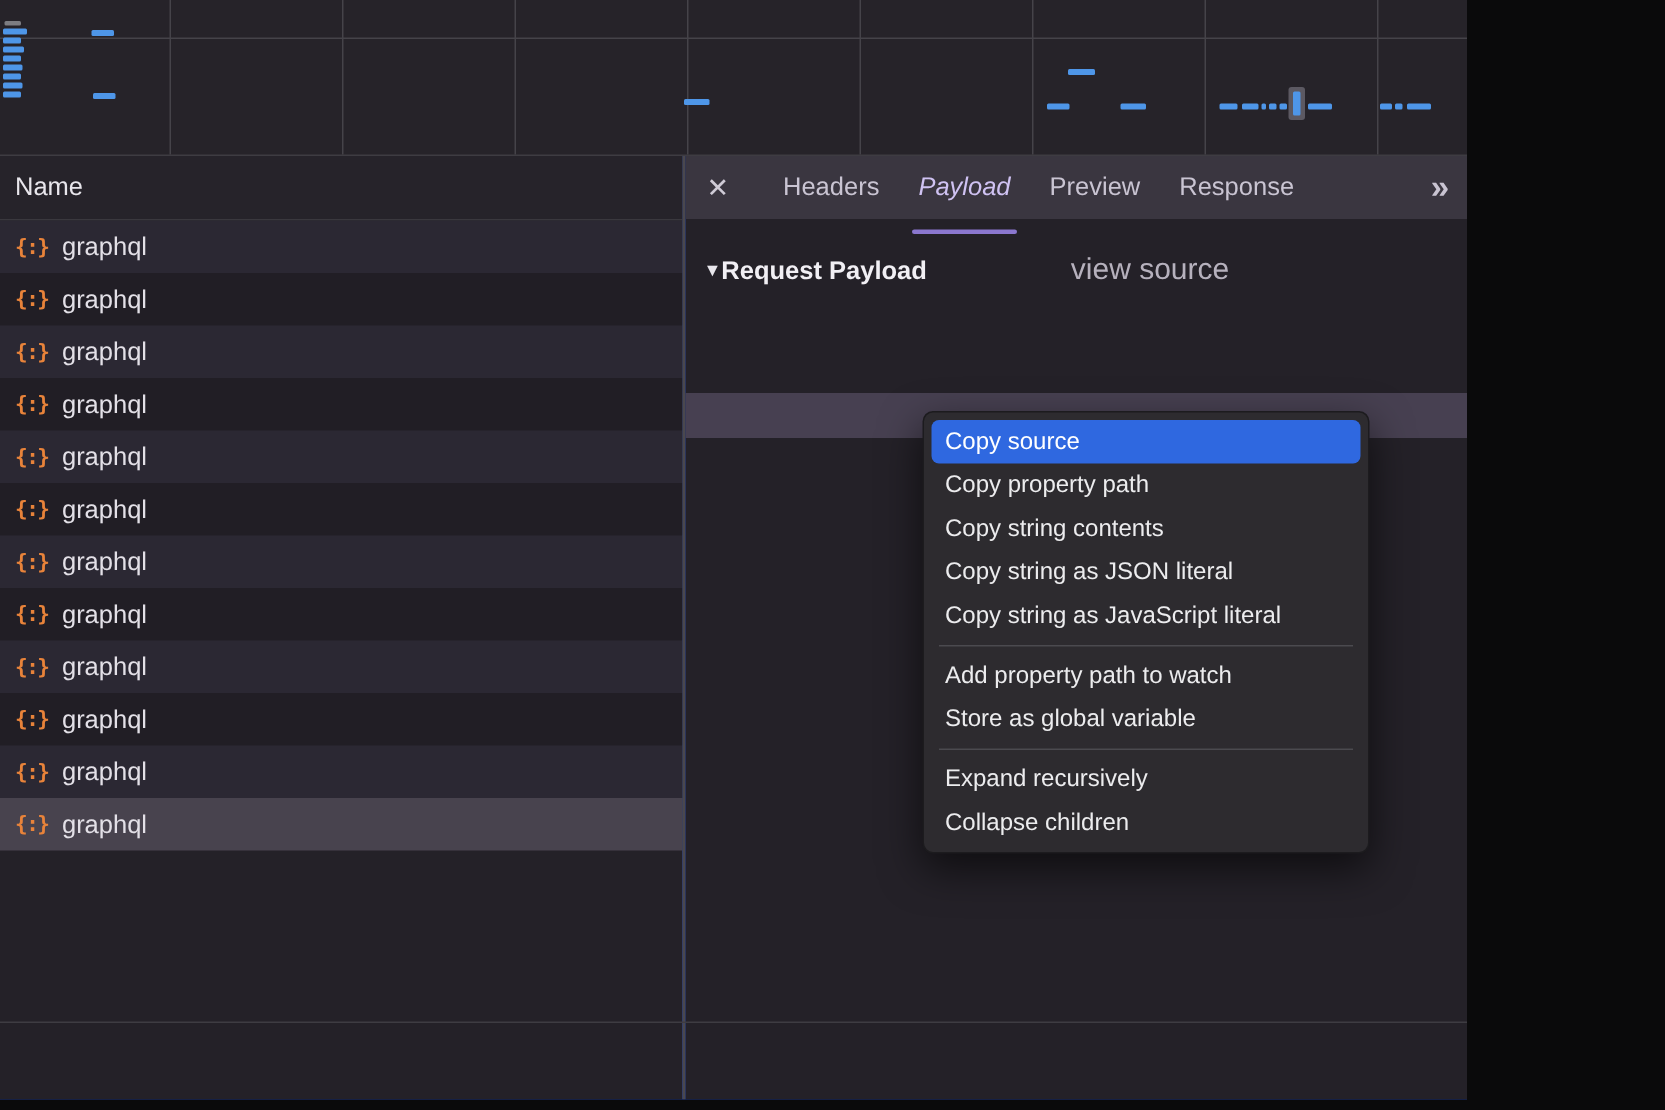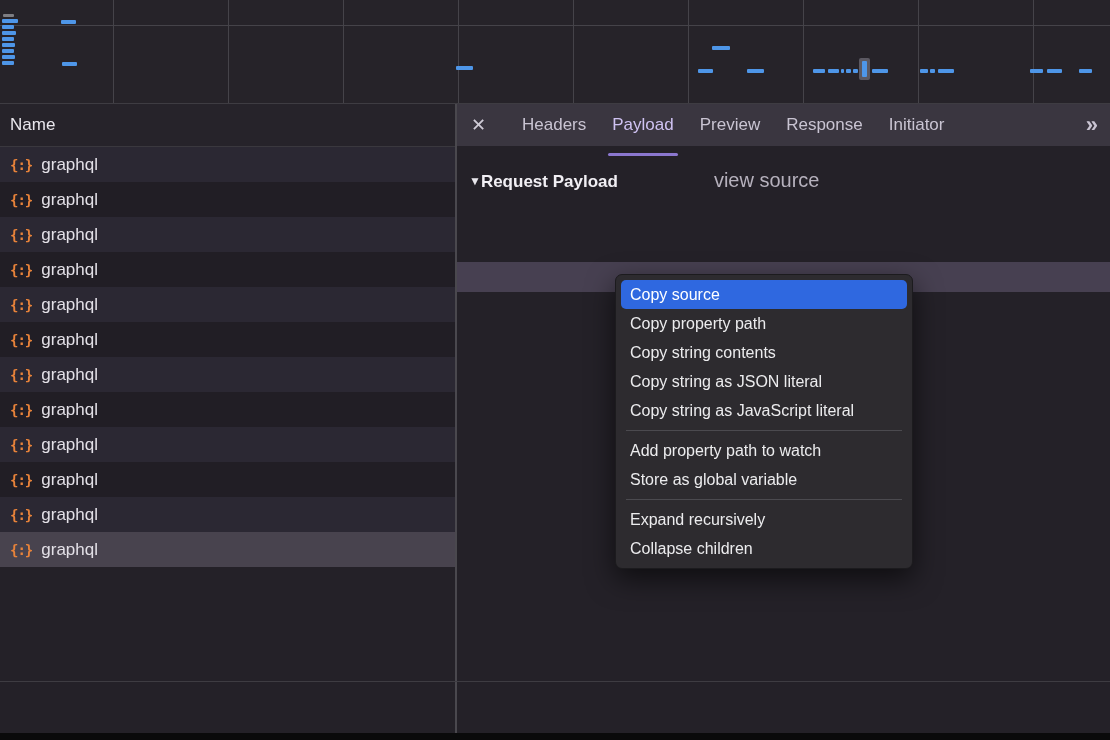--- a/index.html
+++ b/index.html
@@ -1,16 +1,16 @@
 <!DOCTYPE html>
 <html><head>
 <meta charset="utf-8">
 <style>
   html,body{margin:0;padding:0;background:#0a0a0b;}
-  .screen{position:relative;width:1110px;height:740px;overflow:hidden;
+  .screen{position:relative;width:978px;height:740px;overflow:hidden;
           font-family:"Liberation Sans",sans-serif;background:#1d4ed8;}
 
   
   .overview{position:absolute;left:0;top:0;width:1110px;height:103px;
             background:#262329;border-bottom:1px solid #3e3c42;}
   .gridline{position:absolute;top:0;bottom:0;width:1px;background:#454349;}
   .hline{position:absolute;left:0;right:0;top:25px;height:1px;background:#454349;}
   .ovbar{position:absolute;border-radius:1px;}
   .sel-box{position:absolute;background:#5c5962;border-radius:2px;}
   .sel-bar{position:absolute;background:#4e96e8;border-radius:1px;}
@@ -28,21 +28,21 @@
   .vdivider{position:absolute;left:455px;top:104px;bottom:7px;width:2px;background:#4a484e;cursor:col-resize;}
 
   .right-panel{position:absolute;left:457px;top:104px;right:0;bottom:7px;background:#242128;}
 
   
   .tabbar{height:42px;background:#3a3640;display:flex;align-items:center;padding:0 14px;}
   .close{width:22px;font-size:18px;color:#cfcbd6;cursor:pointer;margin-right:16px;}
   .tabs{display:flex;align-items:center;height:100%;}
   .tab{position:relative;height:100%;display:flex;align-items:center;padding:12px 13px;
        font-size:17px;color:#c9c4d2;cursor:pointer;}
-  .tab.active{color:#cfc2f2;}
+  .tab.active{color:#cfc2f2;font-style:italic;}
   .tab.active::after{content:"";position:absolute;left:9px;right:9px;bottom:2px;height:3px;
                      background:#8b77cf;border-radius:2px;}
   .overflow{margin-left:auto;font-size:22px;font-weight:bold;color:#c9c4d2;cursor:pointer;letter-spacing:-2px;}
 
   
   .heading-row{margin-top:20px;height:28px;line-height:28px;padding-left:12px;white-space:nowrap;}
   .sec-tri{font-size:12px;color:#e8e6ec;vertical-align:2px;}
   .sec-title{font-size:17px;font-weight:bold;color:#f1eff4;}
   .view-source{margin-left:96px;font-size:20px;color:#b6b1bd;cursor:pointer;}
 
@@ -169,21 +169,20 @@
   <div class="vdivider"></div>
 
   <div class="right-panel">
     <div class="tabbar">
       <span class="close">✕</span>
       <div class="tabs" id="tabs">
           <div class="tab">Headers</div>
           <div class="tab active">Payload</div>
           <div class="tab">Preview</div>
           <div class="tab">Response</div>
-          <div class="tab">Initiator</div>
         </div>
       <span class="overflow">»</span>
     </div>
 
     <div class="payload">
       <div class="heading-row">
         <span class="sec-tri">▼</span><span class="sec-title">Request Payload</span><span class="view-source">view source</span>
       </div>
 
       <div class="tree">

